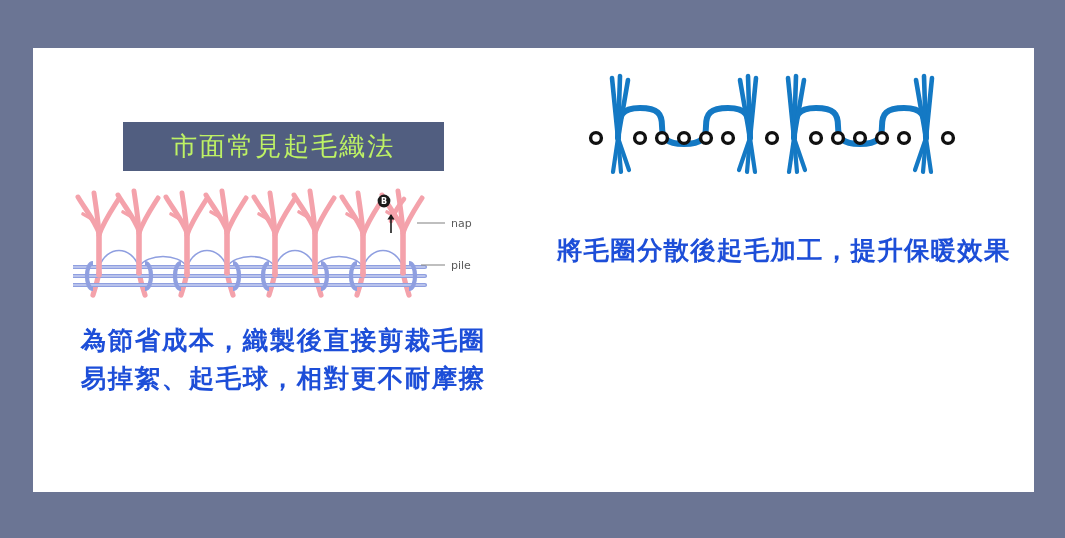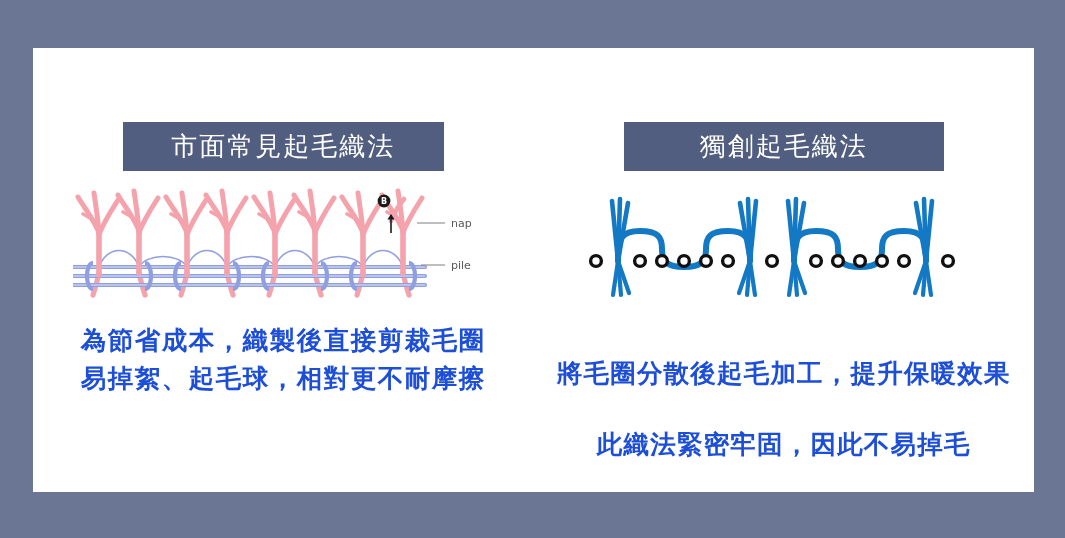--- a/index.html
+++ b/index.html
@@ -44,21 +44,21 @@
     align-items: center;
   }
   .pill {
     margin-top: 74px;
     width: 321px;
     height: 49px;
     background: #515e80;
     display: flex;
     align-items: center;
     justify-content: center;
-    color: #ffffff;
+    color: #bef264;
     font-size: 26px;
     letter-spacing: 2px;
     font-family: "DejaVu Sans", "Liberation Sans", sans-serif;
     font-weight: 400;
   }
   .col.right .pill {
     width: 320px;
   }
   .figure {
     margin-top: 16px;
@@ -203,23 +203,20 @@
           </svg>
         </div>
 
         <div class="caption">
           <span class="line">為節省成本，織製後直接剪裁毛圈</span>
           <span class="line">易掉絮、起毛球，相對更不耐摩擦</span>
         </div>
       </div>
 
       <div class="col right">
-        <div class="pill">
-          <span>獨創起毛織法</span>
-        </div>
 
         <div class="figure">
           <svg viewBox="0 0 420 112" xmlns="http://www.w3.org/2000/svg">
             <defs>
               <g id="loopUnit">
 
                 <path d="M0,74 C0,50 4,44 22,44 C40,44 44,50 44,62
                          C44,74 48,80 66,80 C84,80 88,74 88,62
                          C88,50 92,44 110,44 C128,44 132,50 132,74" stroke="#1479c4" stroke-width="6" fill="none" stroke-linecap="round"></path>
 
@@ -261,19 +258,18 @@
               <circle cx="88" cy="74" r="5.4"></circle>
               <circle cx="132" cy="74" r="5.4"></circle>
               <circle cx="264" cy="74" r="5.4"></circle>
               <circle cx="308" cy="74" r="5.4"></circle>
             </g>
           </svg>
         </div>
 
         <div class="caption">
           <span class="line">將毛圈分散後起毛加工，提升保暖效果</span>
-          <span class="line">此織法緊密牢固，因此不易掉毛</span>
         </div>
       </div>
 
     </div>
   </div>
 </div>
 
 </body></html>

